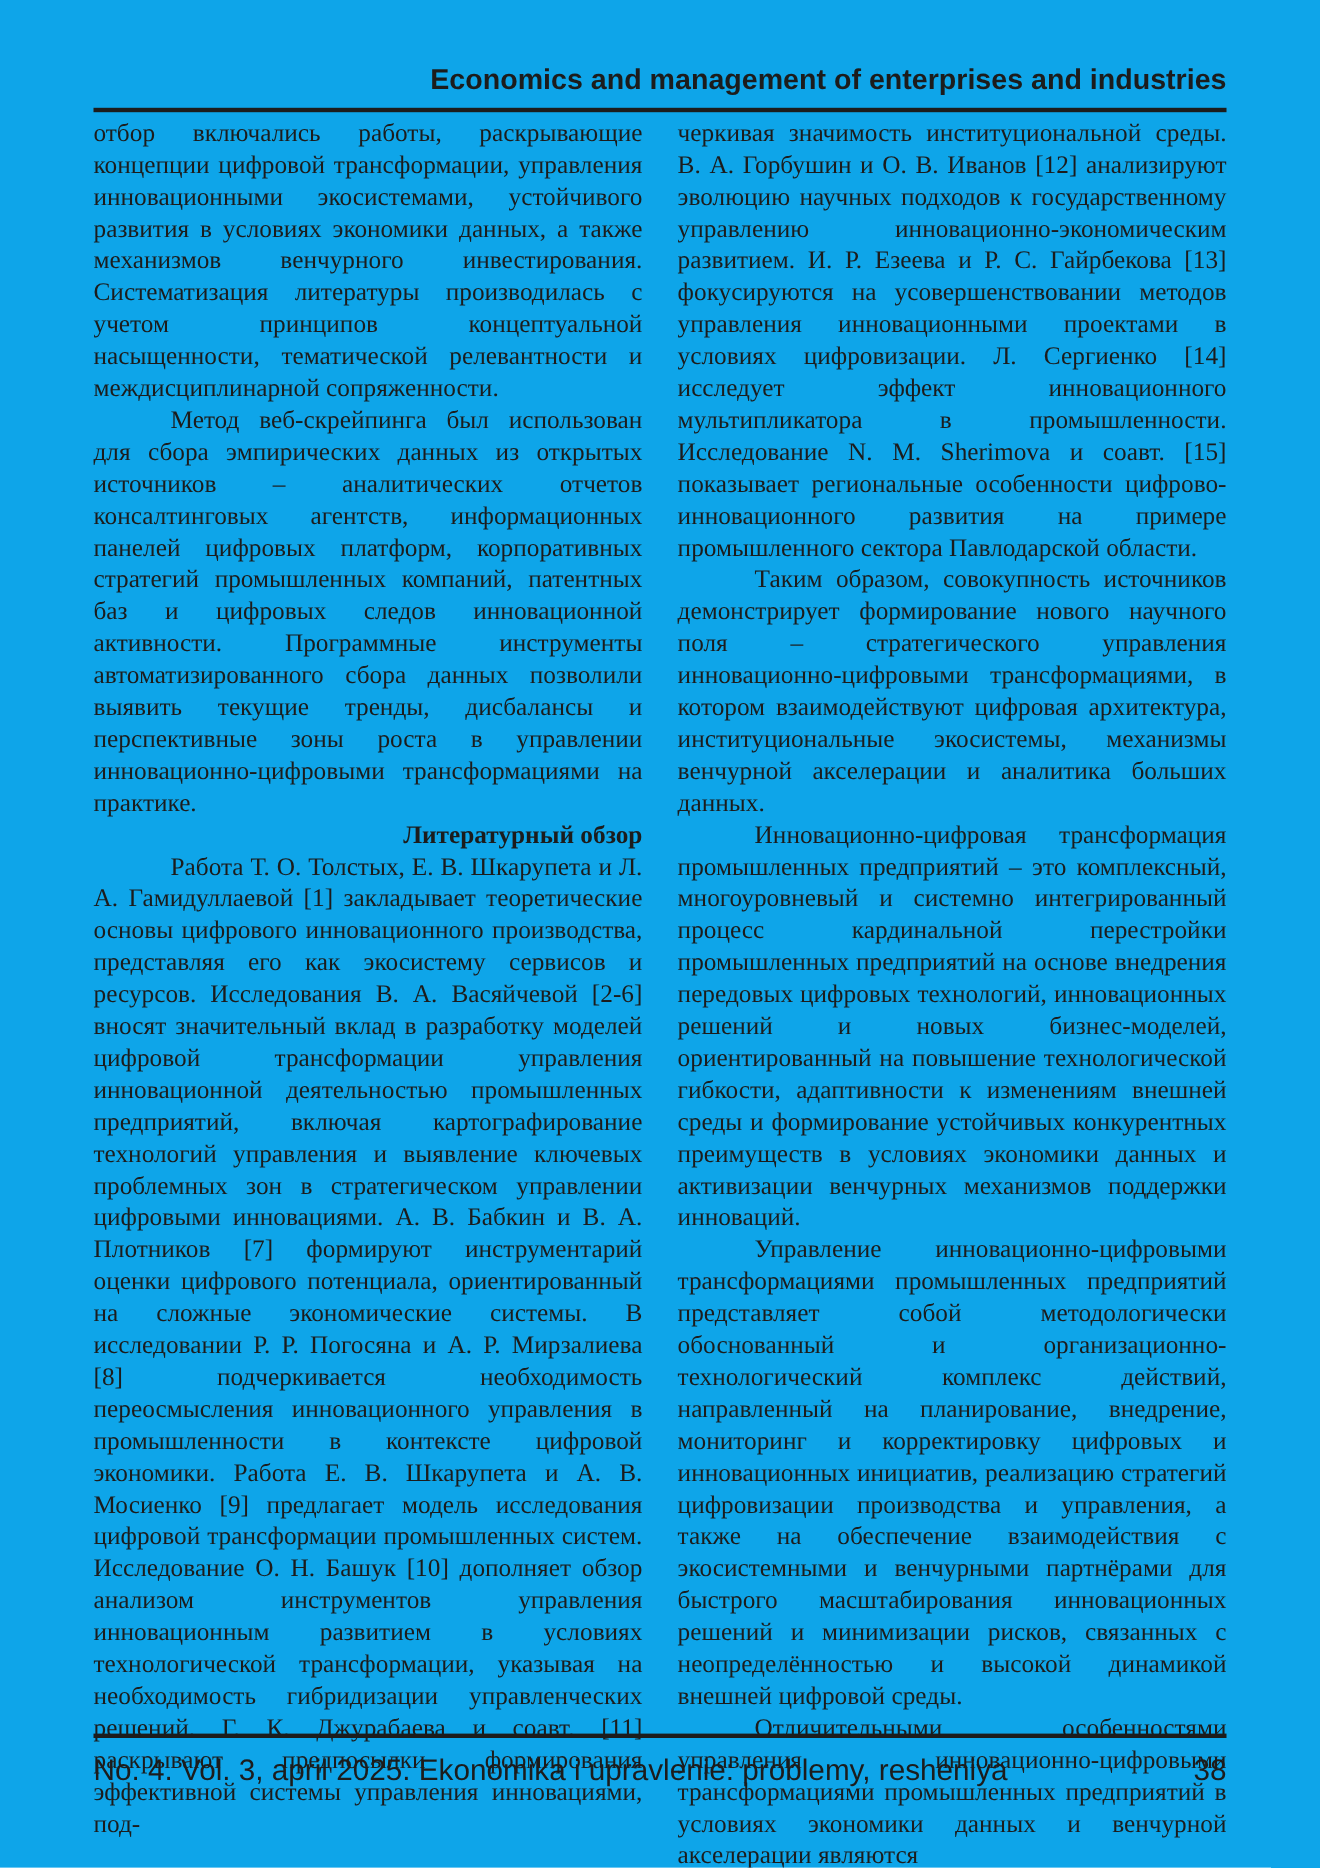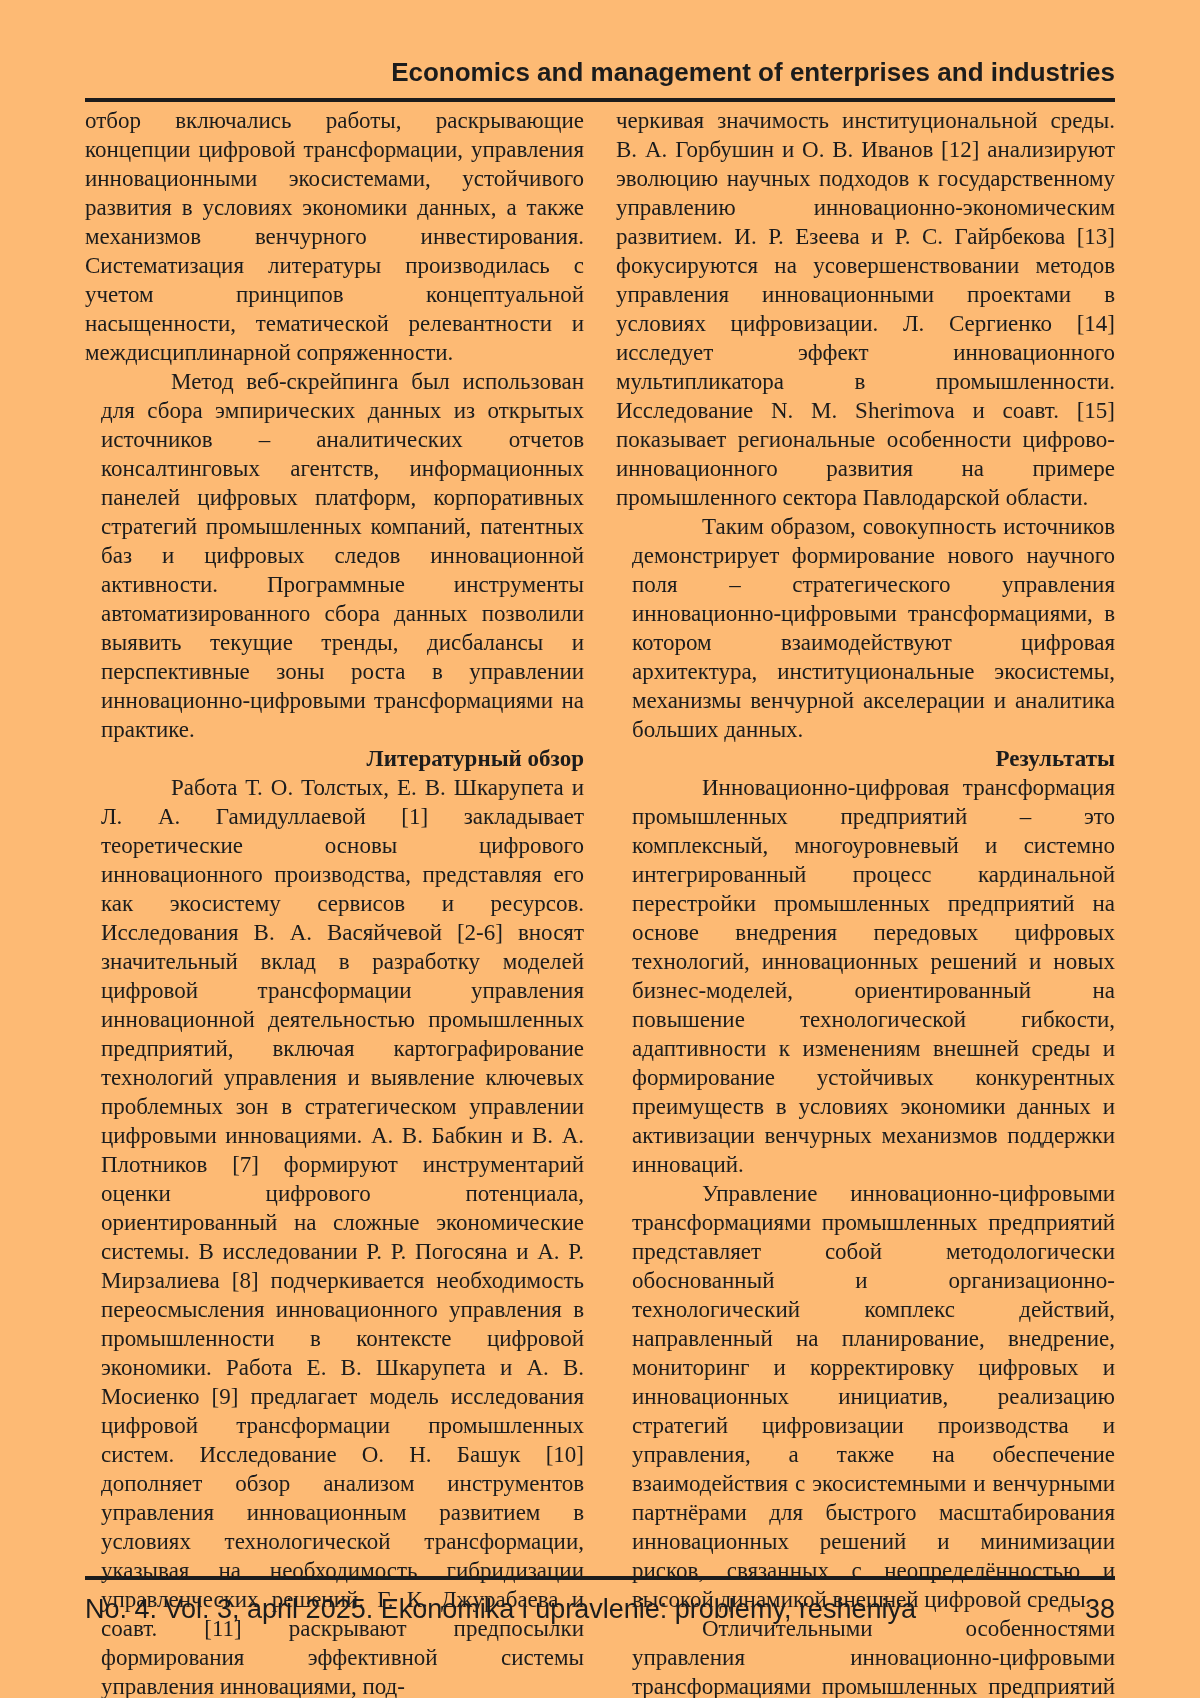--- a/index.html
+++ b/index.html
@@ -5,21 +5,21 @@
   html, body {
     margin: 0;
     padding: 0;
     background: #ffffff;
   }
   .page {
     position: relative;
     width: 1200px;
     height: 1698px;
     box-sizing: border-box;
-    background: #fdba74;
+    background: #0ea5e9;
     color: #1c1c1c;
     overflow: hidden;
   }
   .header {
     position: absolute;
     left: 85px;
     right: 85px;
     top: 0;
   }
   .header-title {
@@ -50,21 +50,20 @@
     line-height: 29px;
     text-align: justify;
   }
   .col p {
     margin: 0;
     padding: 0;
   }
   .col p.paragraph,
   .col p.heading {
     text-indent: 70px;
-    margin-left: 16px;
   }
   .col p.continuation {
     text-indent: 0;
   }
   .col p.heading {
     font-weight: bold;
     text-align: right;
   }
   .footer {
     position: absolute;
@@ -99,21 +98,20 @@
   <div class="content">
     <div class="col">
         <p class="continuation">отбор включались работы, раскрывающие концепции цифровой трансформации, управления инновационными экосистемами, устойчивого развития в условиях экономики данных, а также механизмов венчурного инвестирования. Систематизация литературы производилась с учетом принципов концептуальной насыщенности, тематической релевантности и междисциплинарной сопряженности.</p>
         <p class="paragraph">Метод веб-скрейпинга был использован для сбора эмпирических данных из открытых источников – аналитических отчетов консалтинговых агентств, информационных панелей цифровых платформ, корпоративных стратегий промышленных компаний, патентных баз и цифровых следов инновационной активности. Программные инструменты автоматизированного сбора данных позволили выявить текущие тренды, дисбалансы и перспективные зоны роста в управлении инновационно-цифровыми трансформациями на практике.</p>
         <p class="heading">Литературный обзор</p>
         <p class="paragraph">Работа Т. О. Толстых, Е. В. Шкарупета и Л. А. Гамидуллаевой [1] закладывает теоретические основы цифрового инновационного производства, представляя его как экосистему сервисов и ресурсов. Исследования В. А. Васяйчевой [2-6] вносят значительный вклад в разработку моделей цифровой трансформации управления инновационной деятельностью промышленных предприятий, включая картографирование технологий управления и выявление ключевых проблемных зон в стратегическом управлении цифровыми инновациями. А. В. Бабкин и В. А. Плотников [7] формируют инструментарий оценки цифрового потенциала, ориентированный на сложные экономические системы. В исследовании Р. Р. Погосяна и А. Р. Мирзалиева [8] подчеркивается необходимость переосмысления инновационного управления в промышленности в контексте цифровой экономики. Работа Е. В. Шкарупета и А. В. Мосиенко [9] предлагает модель исследования цифровой трансформации промышленных систем. Исследование О. Н. Башук [10] дополняет обзор анализом инструментов управления инновационным развитием в условиях технологической трансформации, указывая на необходимость гибридизации управленческих решений. Г. К. Джурабаева и соавт. [11] раскрывают предпосылки формирования эффективной системы управления инновациями, под-</p>
       </div>
     <div class="col">
         <p class="continuation">черкивая значимость институциональной среды. В. А. Горбушин и О. В. Иванов [12] анализируют эволюцию научных подходов к государственному управлению инновационно-экономическим развитием. И. Р. Езеева и Р. С. Гайрбекова [13] фокусируются на усовершенствовании методов управления инновационными проектами в условиях цифровизации. Л. Сергиенко [14] исследует эффект инновационного мультипликатора в промышленности. Исследование N. M. Sherimova и соавт. [15] показывает региональные особенности цифрово-инновационного развития на примере промышленного сектора Павлодарской области.</p>
         <p class="paragraph">Таким образом, совокупность источников демонстрирует формирование нового научного поля – стратегического управления инновационно-цифровыми трансформациями, в котором взаимодействуют цифровая архитектура, институциональные экосистемы, механизмы венчурной акселерации и аналитика больших данных.</p>
-        <p class="heading">Результаты</p>
         <p class="paragraph">Инновационно-цифровая трансформация промышленных предприятий – это комплексный, многоуровневый и системно интегрированный процесс кардинальной перестройки промышленных предприятий на основе внедрения передовых цифровых технологий, инновационных решений и новых бизнес-моделей, ориентированный на повышение технологической гибкости, адаптивности к изменениям внешней среды и формирование устойчивых конкурентных преимуществ в условиях экономики данных и активизации венчурных механизмов поддержки инноваций.</p>
         <p class="paragraph">Управление инновационно-цифровыми трансформациями промышленных предприятий представляет собой методологически обоснованный и организационно-технологический комплекс действий, направленный на планирование, внедрение, мониторинг и корректировку цифровых и инновационных инициатив, реализацию стратегий цифровизации производства и управления, а также на обеспечение взаимодействия с экосистемными и венчурными партнёрами для быстрого масштабирования инновационных решений и минимизации рисков, связанных с неопределённостью и высокой динамикой внешней цифровой среды.</p>
         <p class="paragraph">Отличительными особенностями управления инновационно-цифровыми трансформациями промышленных предприятий в условиях экономики данных и венчурной акселерации являются</p>
       </div>
   </div>
 
   <div class="footer">
     <div class="footer-rule"></div>
     <div class="footer-row">
       <span>No. 4. Vol. 3, april 2025. Ekonomika i upravlenie: problemy, resheniya</span>

